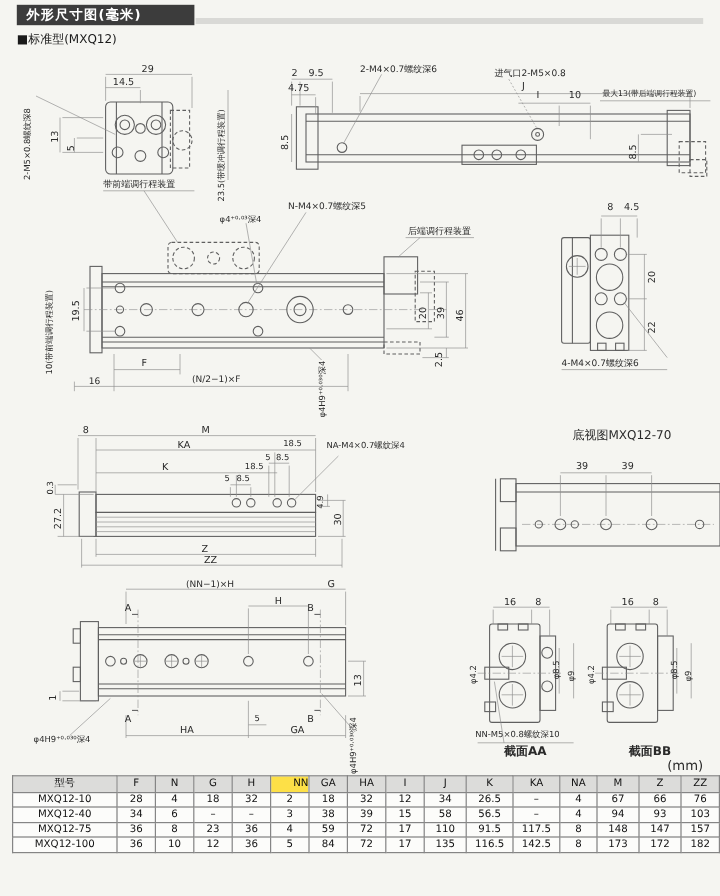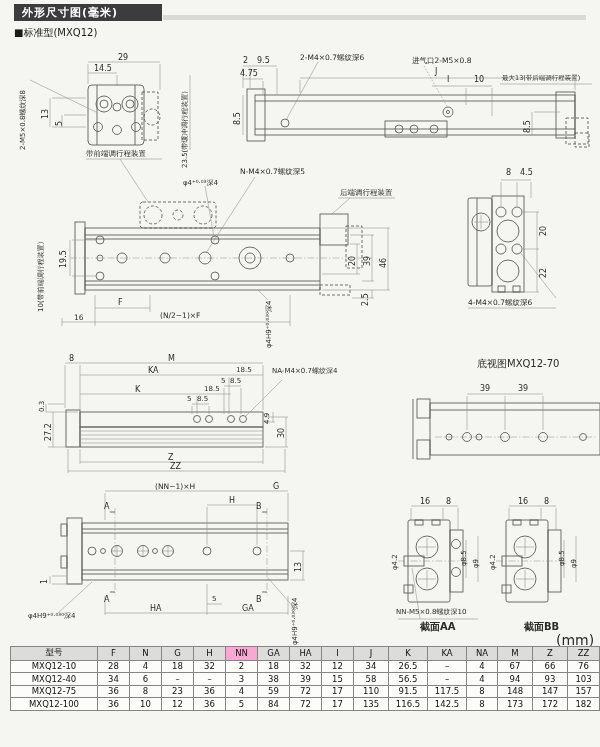--- a/index.html
+++ b/index.html
@@ -438,31 +438,31 @@
 <div class="lab vlab f7" style="left:473px;top:568px">φ9</div>
 <div class="lab f7" style="left:396px;top:609px">NN-M5×0.8螺纹深10</div>
 <div class="lab f10 b" style="left:420px;top:622px">截面AA</div>
 <div class="lab" style="left:518px;top:498px">16</div>
 <div class="lab" style="left:544px;top:498px">8</div>
 <div class="lab vlab f7" style="left:490px;top:570px">φ4.2</div>
 <div class="lab vlab f7" style="left:559px;top:566px">φ8.5</div>
 <div class="lab vlab f7" style="left:571px;top:568px">φ9</div>
 <div class="lab f10 b" style="left:524px;top:622px">截面BB</div>
 
-<div class="lab" style="left:556px;top:633px;font-size:14px">(mm)</div>
+<div class="lab" style="left:556px;top:633px;font-size:11px">(mm)</div>
 <div class="table-wrap">
   <table>
     <thead>
         <tr id="thr">
           <th style="width: 86px; background: rgb(220, 220, 218);">型号</th>
           <th style="width: 31px; background: rgb(220, 220, 218);">F</th>
           <th style="width: 31px; background: rgb(220, 220, 218);">N</th>
           <th style="width: 31px; background: rgb(220, 220, 218);">G</th>
           <th style="width: 31px; background: rgb(220, 220, 218);">H</th>
-          <th style="width: 31px; background: #f9a8d4;">NN</th>
+          <th style="width: 31px; background: #fde047; text-align: right;">NN</th>
           <th style="width: 31px; background: rgb(220, 220, 218);">GA</th>
           <th style="width: 31px; background: rgb(220, 220, 218);">HA</th>
           <th style="width: 31px; background: rgb(220, 220, 218);">I</th>
           <th style="width: 34px; background: rgb(220, 220, 218);">J</th>
           <th style="width: 38px; background: rgb(220, 220, 218);">K</th>
           <th style="width: 38px; background: rgb(220, 220, 218);">KA</th>
           <th style="width: 30px; background: rgb(220, 220, 218);">NA</th>
           <th style="width: 34px; background: rgb(220, 220, 218);">M</th>
           <th style="width: 34px; background: rgb(220, 220, 218);">Z</th>
           <th style="width: 31px; background: rgb(220, 220, 218);">ZZ</th>

